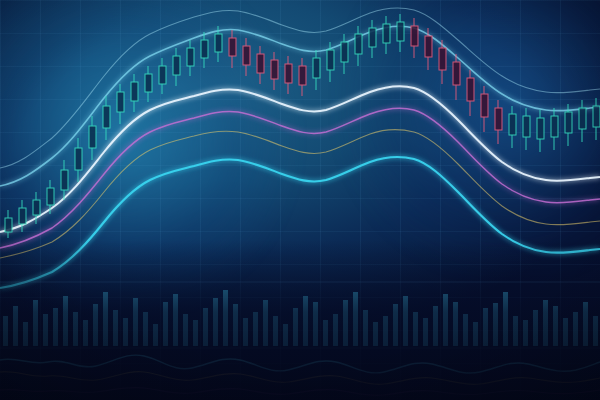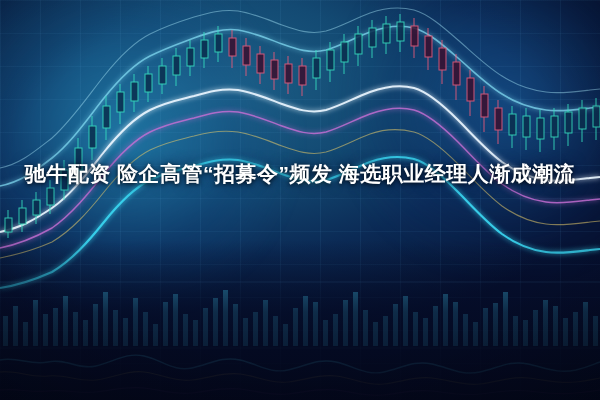--- a/index.html
+++ b/index.html
@@ -298,15 +298,14 @@
     </g>
 
     <path fill="none" stroke="#46c8ea" stroke-opacity="0.85" stroke-width="1.4" d="M0,360 C18,356 30,366 48,362 C66,358 78,370 96,366 C114,362 126,352 144,356 C162,360 174,372 192,368 C210,364 222,356 240,360 C258,364 270,374 288,370 C306,366 318,358 336,362 C354,366 366,376 384,372 C402,368 414,360 432,364 C450,368 462,376 480,372 C498,368 510,360 528,364 C546,368 558,374 576,370 C588,367 594,364 600,362"></path>
     <path fill="none" stroke="#e6cb6a" stroke-opacity="0.6" stroke-width="1.2" d="M0,372 C18,370 30,378 48,376 C66,374 78,382 96,380 C114,378 126,370 144,372 C162,374 174,382 192,380 C210,378 222,372 240,374 C258,376 270,384 288,382 C306,380 318,374 336,376 C354,378 366,386 384,384 C402,382 414,376 432,378 C450,380 462,386 480,384 C498,382 510,376 528,378 C546,380 558,384 576,382 C588,381 594,379 600,378"></path>
     <path fill="none" stroke="#c96fd6" stroke-opacity="0.5" stroke-width="1.1" d="M0,390 C18,388 30,393 48,391 C66,389 78,394 96,392 C114,390 126,386 144,388 C162,390 174,395 192,393 C210,391 222,387 240,389 C258,391 270,396 288,394 C306,392 318,388 336,390 C354,392 366,397 384,395 C402,393 414,389 432,391 C450,393 462,396 480,394 C498,392 510,389 528,391 C546,393 558,395 576,393 C588,392 594,391 600,390"></path>
   </svg>
 
   <div class="bg-dark-bottom"></div>
   <div class="vignette"></div>
 
-  <div class="headline">驰牛配资 险企高管“招募令”频发 海选职业经理人渐成潮流</div>
 
 </div>
 
 </body></html>

